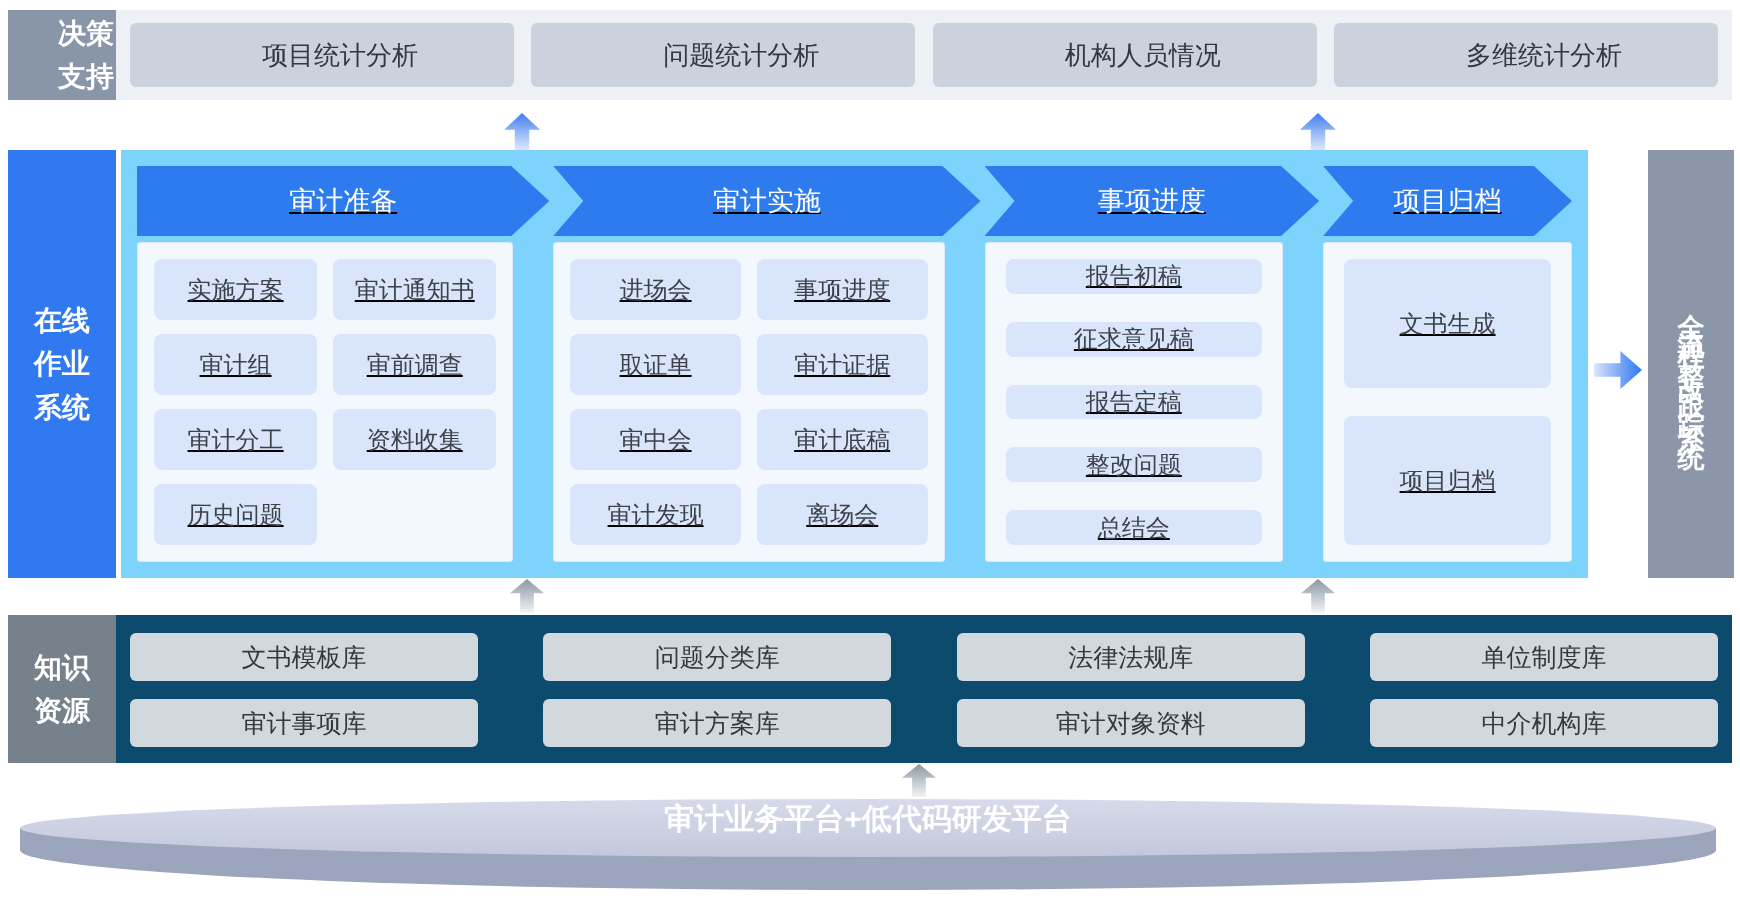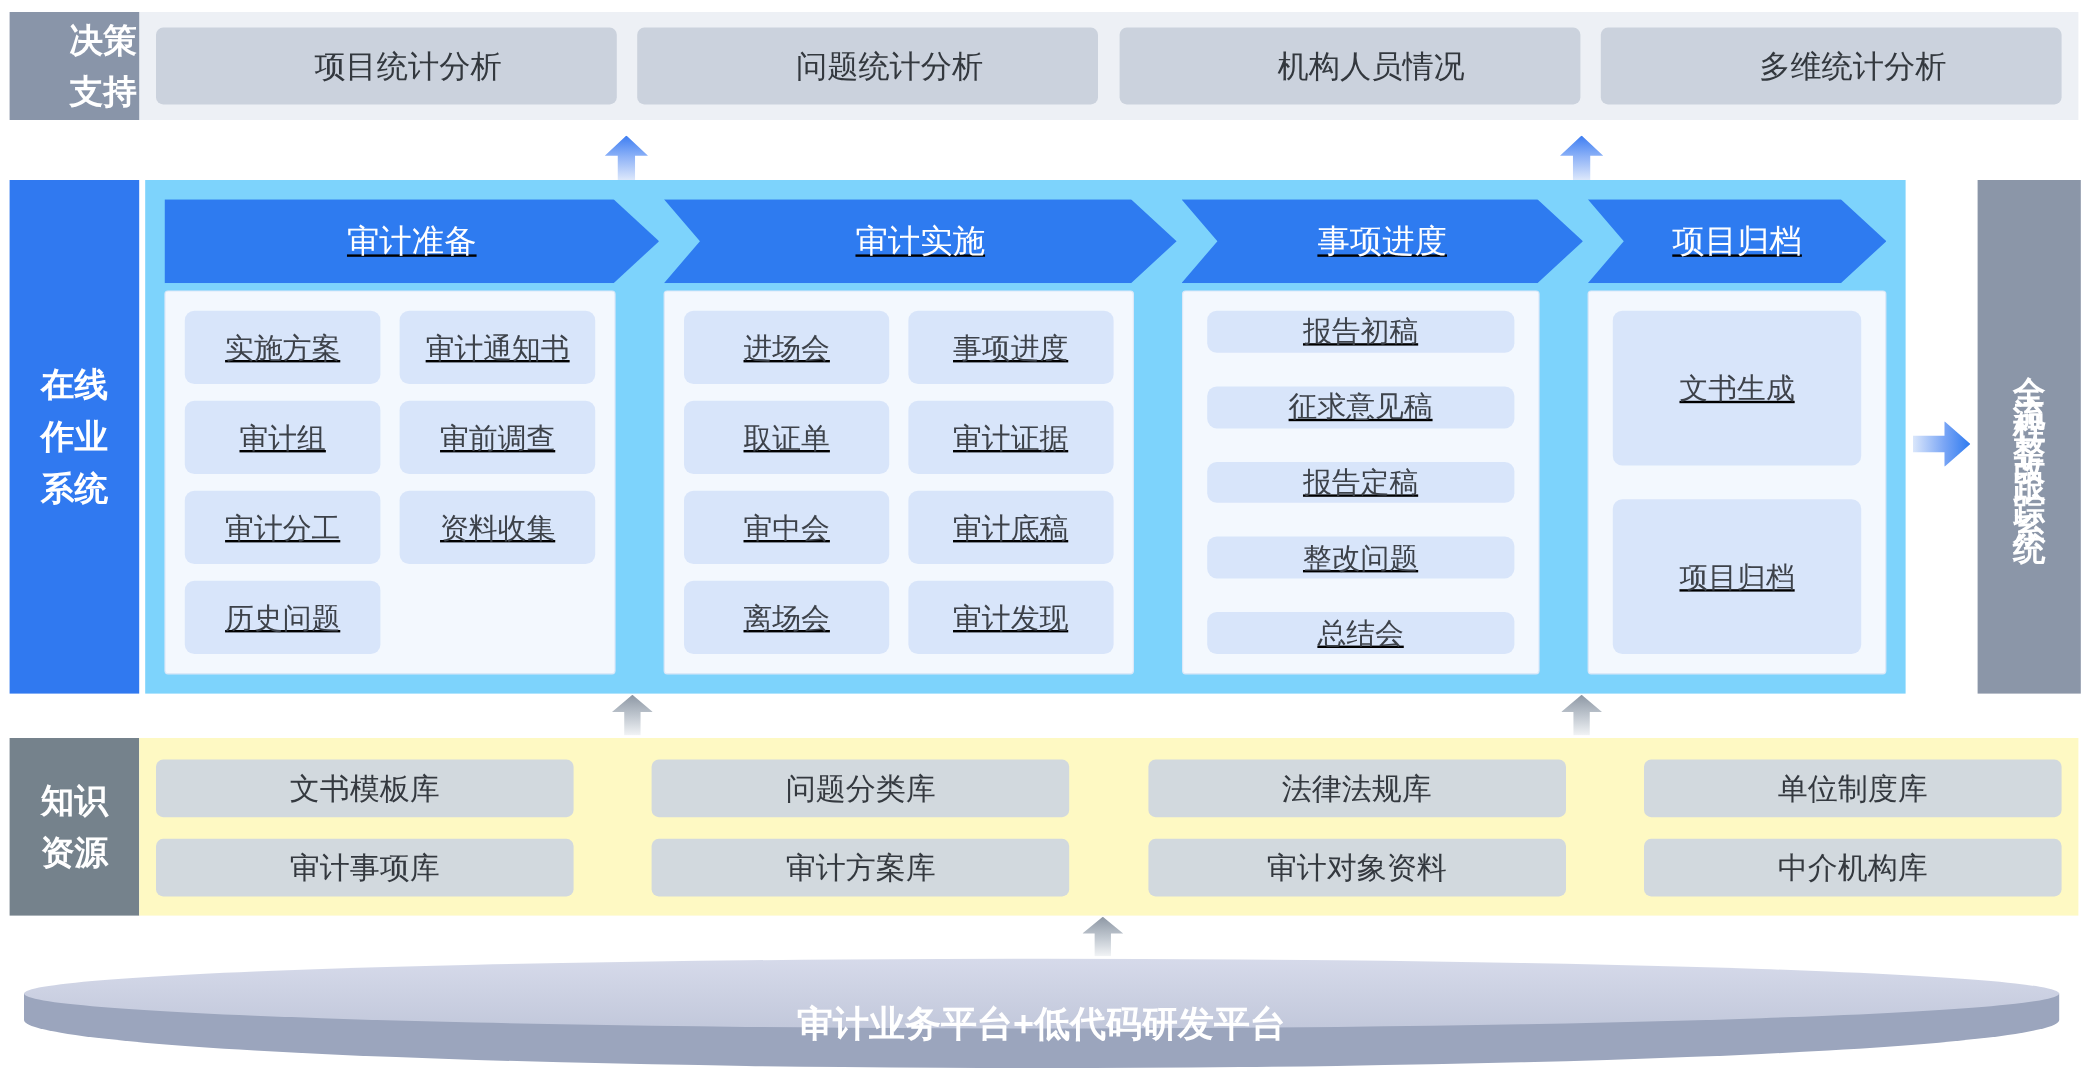--- a/index.html
+++ b/index.html
@@ -52,32 +52,32 @@
   .col1 .chip{flex:1;}
   .chip{background:#d8e5fa;border-radius:8px;display:flex;align-items:center;justify-content:center;
     font-size:24px;color:#3d424a;min-height:0;}
 
   
   .sidebar-right{position:absolute;left:1648px;top:150px;width:86px;height:428px;background:#8b96a8;
     display:flex;align-items:center;justify-content:center;}
   .sidebar-right .vtext{writing-mode:vertical-rl;color:#ffffff;font-weight:bold;font-size:27px;letter-spacing:16px;}
 
   
-  .band-knowledge{position:absolute;left:116px;top:615px;width:1616px;height:148px;background:#fef9c3;
+  .band-knowledge{position:absolute;left:116px;top:615px;width:1616px;height:148px;background:#0c4a6e;
     box-sizing:border-box;padding:18px 14px 16px 14px;display:flex;flex-direction:column;gap:18px;}
   .krow{display:flex;align-items:stretch;justify-content:space-between;flex:1;}
   .kchip{width:348px;background:#d2d9de;border-radius:6px;
     display:flex;align-items:center;justify-content:center;font-size:25px;color:#34393f;}
 
   
   .platform-front{position:absolute;left:20px;top:828px;width:1696px;height:62px;background:#9ba5bd;
     border-radius:0 0 50% 50% / 0 0 40px 40px;}
   .platform-top{position:absolute;left:20px;top:799px;width:1696px;height:58px;border-radius:50%;
     background:linear-gradient(180deg,#d6daea 0%,#c2c8db 100%);}
-  .platform-label{position:absolute;left:20px;top:833px;width:1696px;text-align:center;
+  .platform-label{position:absolute;left:20px;top:799px;width:1696px;text-align:center;
     color:#ffffff;font-weight:bold;font-size:30px;}
 </style>
 </head>
 <body>
 
 <div class="canvas">
 
   <div class="side-label lbl-decision">
     <span class="wrap2">决策支持</span>
   </div>
@@ -110,22 +110,22 @@
     </div>
     <div class="stage stage-2">
       <div class="stage-header">审计实施</div>
       <div class="stage-body grid2">
           <div class="chip">进场会</div>
           <div class="chip">事项进度</div>
           <div class="chip">取证单</div>
           <div class="chip">审计证据</div>
           <div class="chip">审中会</div>
           <div class="chip">审计底稿</div>
+          <div class="chip">审计发现</div>
           <div class="chip">离场会</div>
-          <div class="chip">审计发现</div>
         </div>
     </div>
     <div class="stage stage-3">
       <div class="stage-header">事项进度</div>
       <div class="stage-body col1">
           <div class="chip">报告初稿</div>
           <div class="chip">征求意见稿</div>
           <div class="chip">报告定稿</div>
           <div class="chip">整改问题</div>
           <div class="chip">总结会</div>

